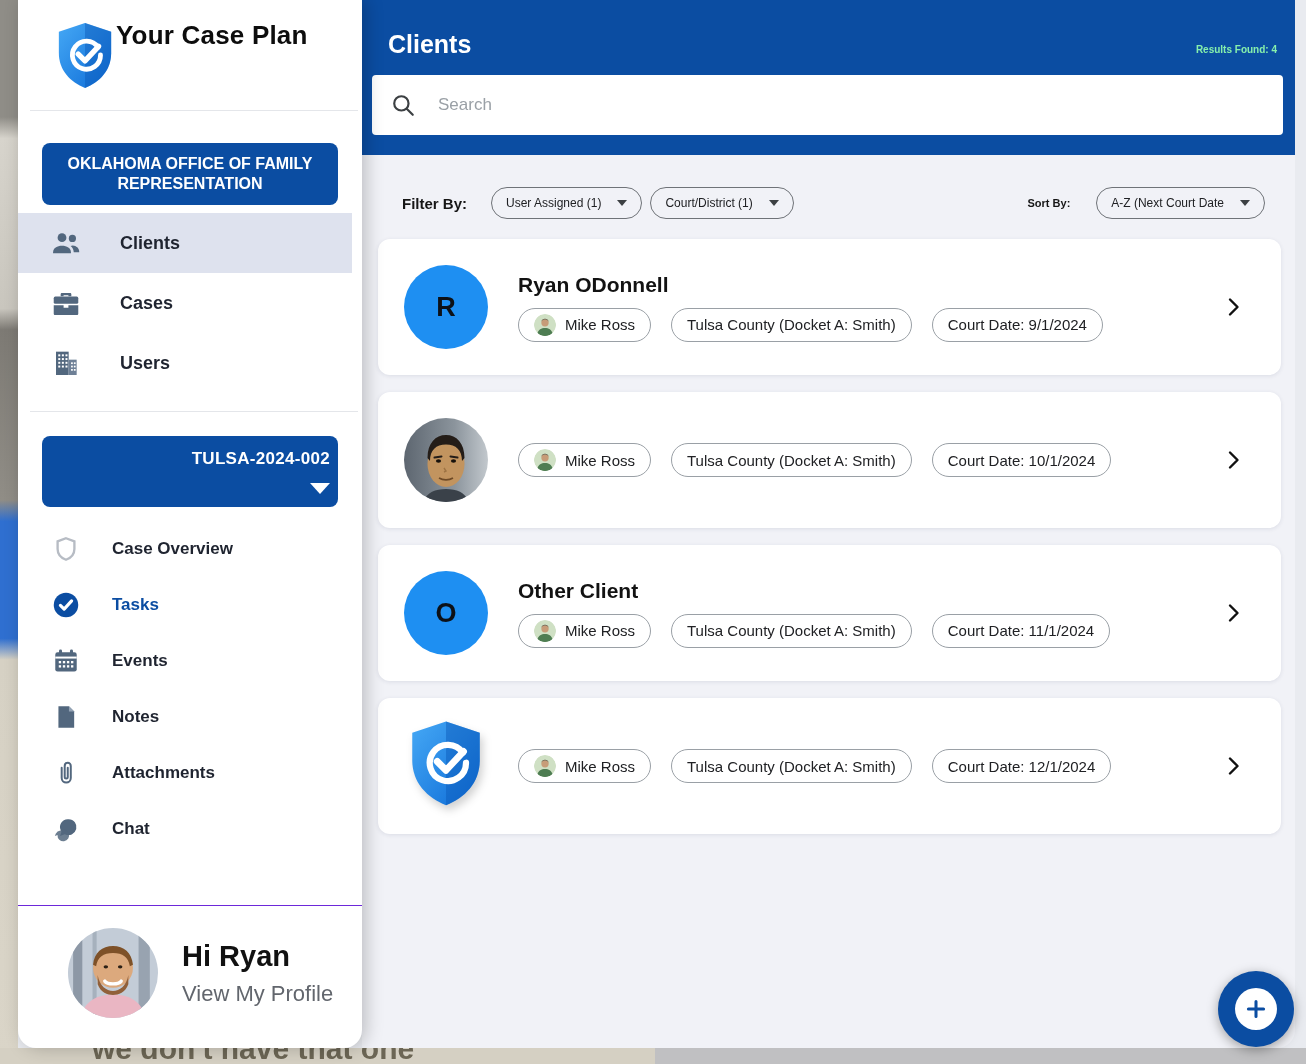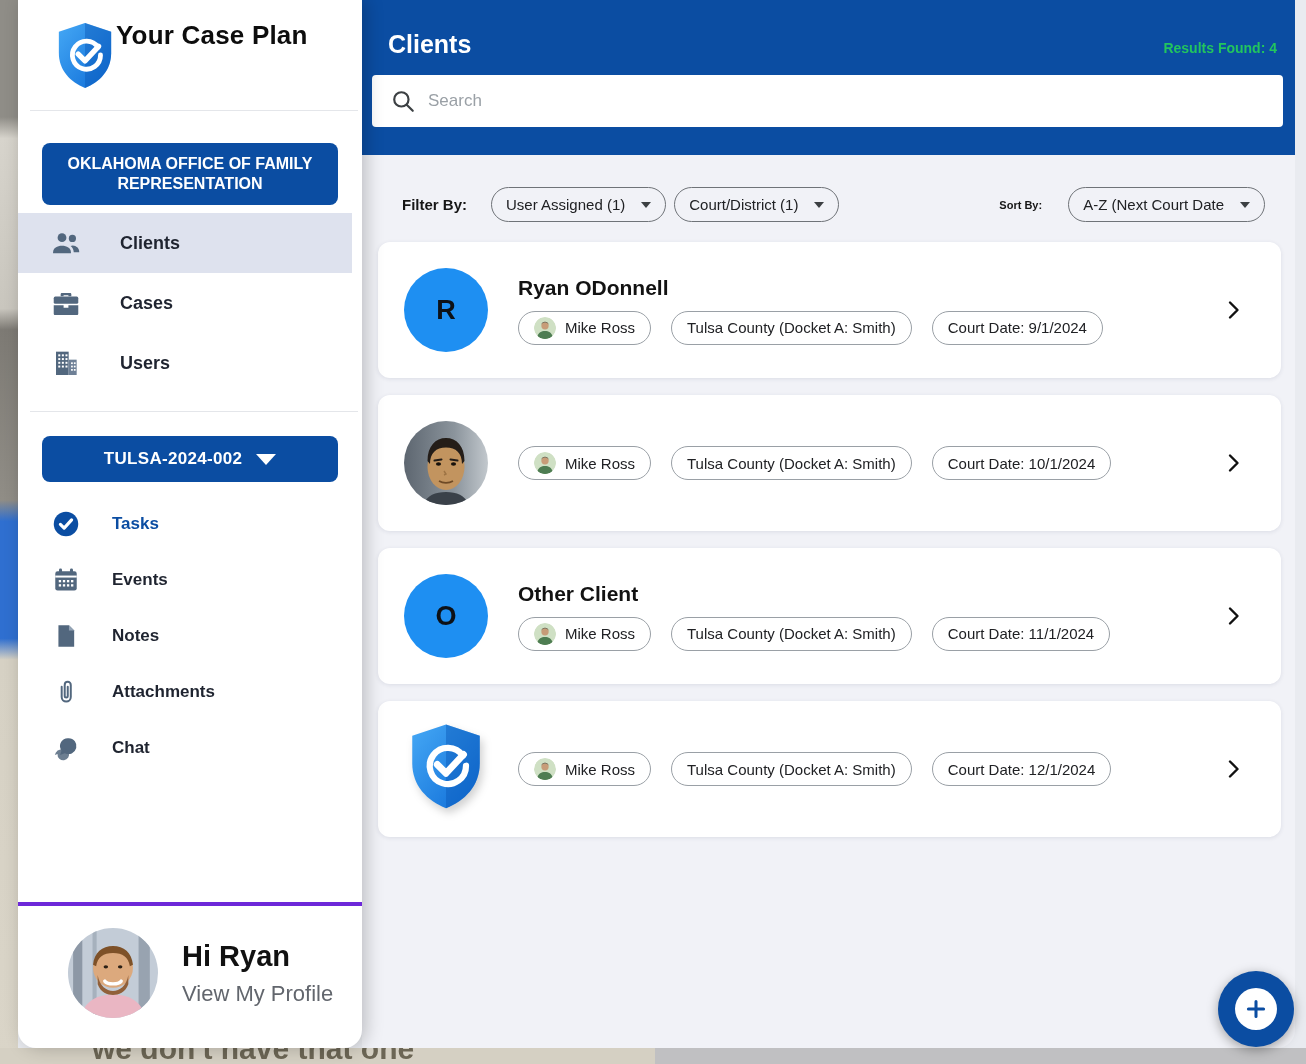--- a/index.html
+++ b/index.html
@@ -24,51 +24,51 @@
   .org-btn { margin:32px 24px 6px; background:#0b4da2; color:#fff; border:none; border-radius:8px;
     padding:11px 8px; text-align:center; font-size:16px; font-weight:600; line-height:1.25; cursor:pointer;
     font-family:inherit; width:calc(100% - 48px); }
   .nav-list { margin-top:2px; }
   .nav-item { display:flex; align-items:center; gap:38px; padding:14px 0 14px 32px; cursor:pointer; }
   .nav-item .icn { width:32px; height:32px; flex:none; display:flex; align-items:center; justify-content:center; }
   .nav-item .icn svg { width:32px; height:32px; }
   .nav-item .lbl { font-size:18px; font-weight:600; color:#1f2430; }
   .nav-item.selected { background:#dee2ee; margin-right:10px; }
   .case-btn { margin:24px 24px 8px; background:#0b4da2; color:#fff; border:none; border-radius:8px;
-    padding:13px 8px; font-size:17px; font-weight:700; letter-spacing:.3px; display:flex; align-items:center;
-    justify-content:center; gap:14px; cursor:pointer; font-family:inherit; width:calc(100% - 48px); }
+    padding:13px 8px; font-size:17px; font-weight:700; letter-spacing:.3px; display:flex; align-items:flex-end;
+    justify-content:center; gap:14px; cursor:pointer; font-family:inherit; width:calc(100% - 48px);flex-direction:column; }
   .caret-down-lg { width:0; height:0; border-left:10px solid transparent; border-right:10px solid transparent; border-top:11px solid #fff; }
   .case-nav { margin-top:6px; }
   .case-nav .nav-item { gap:32px; padding:14px 0 14px 34px; }
   .case-nav .icn, .case-nav .icn svg { width:28px; height:28px; }
   .case-nav .lbl { font-size:17px; }
   .case-nav .nav-item.active .lbl { color:#0b4da2; }
-  .profile-section { margin-top:auto; border-top:4px solid #6d28d9; padding:22px 10px 30px 50px;
+  .profile-section { margin-top:auto; border-top:1px solid #6d28d9; padding:22px 10px 30px 50px;
     display:flex; align-items:center; gap:24px; }
   .profile-avatar { width:90px; height:90px; border-radius:50%; overflow:hidden; flex:none; cursor:pointer; }
   .profile-avatar svg { width:100%; height:100%; }
   .greeting { font-size:29px; font-weight:700; color:#111; }
   .profile-link { font-size:22px; color:#62666d; margin-top:8px; cursor:pointer; }
 
   
   .main { position:absolute; left:362px; top:0; width:933px; height:1048px; background:#f1f2f7;
     border-radius:0 0 18px 0; overflow:hidden; }
   .main-header { background:#0b4da2; height:155px; }
   .header-row { display:flex; justify-content:space-between; align-items:baseline; padding:30px 18px 0 26px; }
   .header-title { color:#fff; font-size:25px; font-weight:700; }
-  .header-results { color:#22c55e; font-size:14px; font-weight:700; }
-  .search-bar { margin:16px 12px 0 10px; background:#fff; border-radius:4px; height:52px;
-    display:flex; align-items:center; padding:0 18px; gap:12px; }
+  .header-results { color:#86efac; font-size:10px; font-weight:700; }
+  .search-bar { margin:16px 12px 0 10px; background:#fff; border-radius:4px; height:60px;
+    display:flex; align-items:center; padding:0 18px; gap:22px; }
   .search-bar .icn svg { width:26px; height:26px; display:block; }
   .search-input { border:none; outline:none; flex:1; font-size:17px; color:#333; font-family:inherit; background:transparent; }
   .search-input::placeholder { color:#9aa0a6; }
 
   .filter-row { display:flex; align-items:center; padding:32px 30px 0 40px; }
   .flt-label { font-weight:700; font-size:15px; color:#161616; margin-right:24px; }
-  .chip-select { border:1px solid #6f7378; border-radius:18px; padding:8px 14px; font-size:15px; color:#202124;
+  .chip-select { border:1px solid #6f7378; border-radius:18px; padding:8px 14px; font-size:12px; color:#202124;
     display:flex; align-items:center; gap:16px; background:transparent; cursor:pointer; font-family:inherit; margin-right:8px; }
   .caret-down-sm { width:0; height:0; border-left:5px solid transparent; border-right:5px solid transparent; border-top:6px solid #3c4043; }
   .sort-label { margin-left:auto; font-weight:700; font-size:11px; color:#161616; margin-right:26px; }
 
   .client-list { display:flex; flex-direction:column; gap:17px; margin:20px 14px 0 16px; }
   .card { background:#fff; border-radius:12px; box-shadow:0 1px 4px rgba(25,39,80,.10);
     padding:26px 26px; display:flex; align-items:center; gap:30px; cursor:pointer; }
   .card-avatar { width:84px; height:84px; flex:none; display:flex; align-items:center; justify-content:center; }
   .avatar-initial { width:84px; height:84px; border-radius:50%; background:#1e8ff2; color:#0d1117;
     font-size:27px; font-weight:600; display:flex; align-items:center; justify-content:center; }
@@ -175,20 +175,28 @@
 </nav>
 
   <div class="divider" style="margin-top:18px"></div>
 
   <button class="case-btn">
     <span>TULSA-2024-002</span>
     <span class="caret-down-lg"></span>
   </button>
 
   <nav class="case-nav" id="case-nav">
+  <div class="nav-item">
+    <span class="icn">
+          <svg viewBox="0 0 24 24" fill="none" stroke="#b7bcc4" stroke-width="2">
+            <path d="M12 2.8l7.2 2.6V12c0 4.6-3 7.7-7.2 9.2C7.8 19.7 4.8 16.6 4.8 12V5.4z"></path>
+          </svg>
+        </span>
+    <span class="lbl">Case Overview</span>
+  </div>
 
   <div class="nav-item active">
     <span class="icn">
           <svg viewBox="0 0 24 24">
             <circle cx="12" cy="12" r="10.5" fill="#0b4da2"></circle>
             <path d="M7.2 12.3l3.2 3.2 6.4-7" stroke="#fff" stroke-width="2.7" fill="none" stroke-linecap="round" stroke-linejoin="round"></path>
           </svg>
         </span>
     <span class="lbl">Tasks</span>
   </div>

